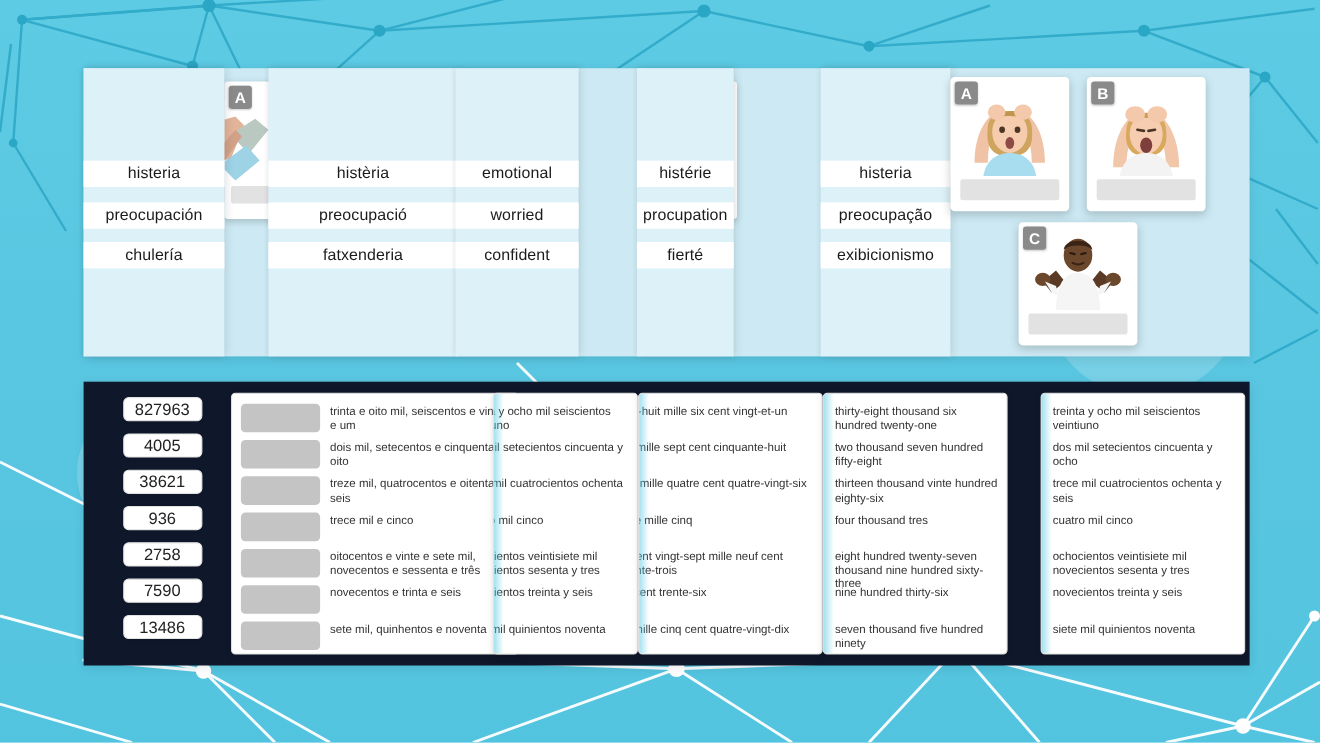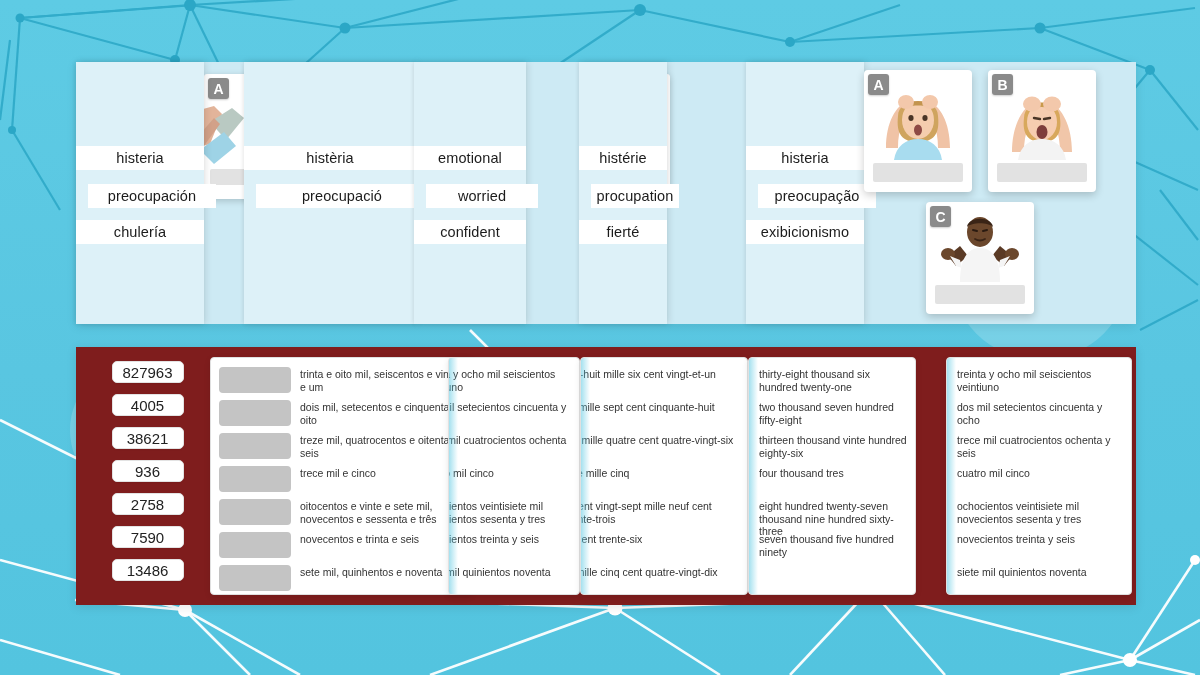--- a/index.html
+++ b/index.html
@@ -56,21 +56,21 @@
     background: #ffffff;
     display: flex;
     align-items: center;
     justify-content: center;
     font-size: 14.5px;
     color: #1b1b1b;
     letter-spacing: .1px;
     white-space: nowrap;
   }
   .lang-col .word-row.r0 { top: 84px; }
-  .lang-col .word-row.r1 { top: 122px; margin-left: 12px; }
+  .lang-col .word-row.r1 { top: 122px; }
   .lang-col .word-row.r2 { top: 158px; }
 
   
   .peek-card {
     position: absolute;
     top: 12px;
     width: 64px;
     height: 125px;
     background: #fff;
     border-radius: 3px;
@@ -138,21 +138,21 @@
     border-radius: 2px;
   }
 
   
   #bottom-board {
     position: absolute;
     left: 76px;
     top: 347px;
     width: 1060px;
     height: 258px;
-    background: #7f1d1d;
+    background: #0f172a;
     box-shadow: 0 2px 10px rgba(0,0,0,.10);
     z-index: 2;
   }
 
   .num-list {
     position: absolute;
     left: 24px;
     top: 14px;
     width: 95px;
   }
@@ -366,20 +366,21 @@
 
     <div class="lang-col" style="left:0px; width:128px; z-index:3;">
       <div class="word-row r0">histeria</div>
       <div class="word-row r1">preocupación</div>
       <div class="word-row r2">chulería</div>
     </div>
 
     <div class="lang-col" style="left:168px; width:172px; z-index:3;">
       <div class="word-row r0">histèria</div>
       <div class="word-row r1">preocupació</div>
+      <div class="word-row r2">fatxenderia</div>
     </div>
 
     <div class="lang-col" style="left:338px; width:112px; z-index:3;">
       <div class="word-row r0">emotional</div>
       <div class="word-row r1">worried</div>
       <div class="word-row r2">confident</div>
     </div>
 
     <div class="lang-col" style="left:503px; width:88px; z-index:3;">
       <div class="word-row r0">histérie</div>
@@ -572,20 +573,23 @@
         <div class="wp-row">
           <div class="wp-text nodrop">thirteen thousand vinte hundred eighty-six</div>
         </div>
         <div class="wp-row">
           <div class="wp-text nodrop">four thousand tres</div>
         </div>
         <div class="wp-row">
           <div class="wp-text nodrop">eight hundred twenty-seven thousand nine hundred sixty-three</div>
         </div>
         <div class="wp-row">
+          <div class="wp-text nodrop">nine hundred thirty-six</div>
+        </div>
+        <div class="wp-row">
           <div class="wp-text nodrop">seven thousand five hundred ninety</div>
         </div>
       </div>
     </div>
 
     <div class="word-panel" style="left:870px; width:186px;">
       <div class="edge-strip"></div>
       <div class="wp-inner">
         <div class="wp-row">
           <div class="wp-text nodrop">treinta y ocho mil seiscientos veintiuno</div>

